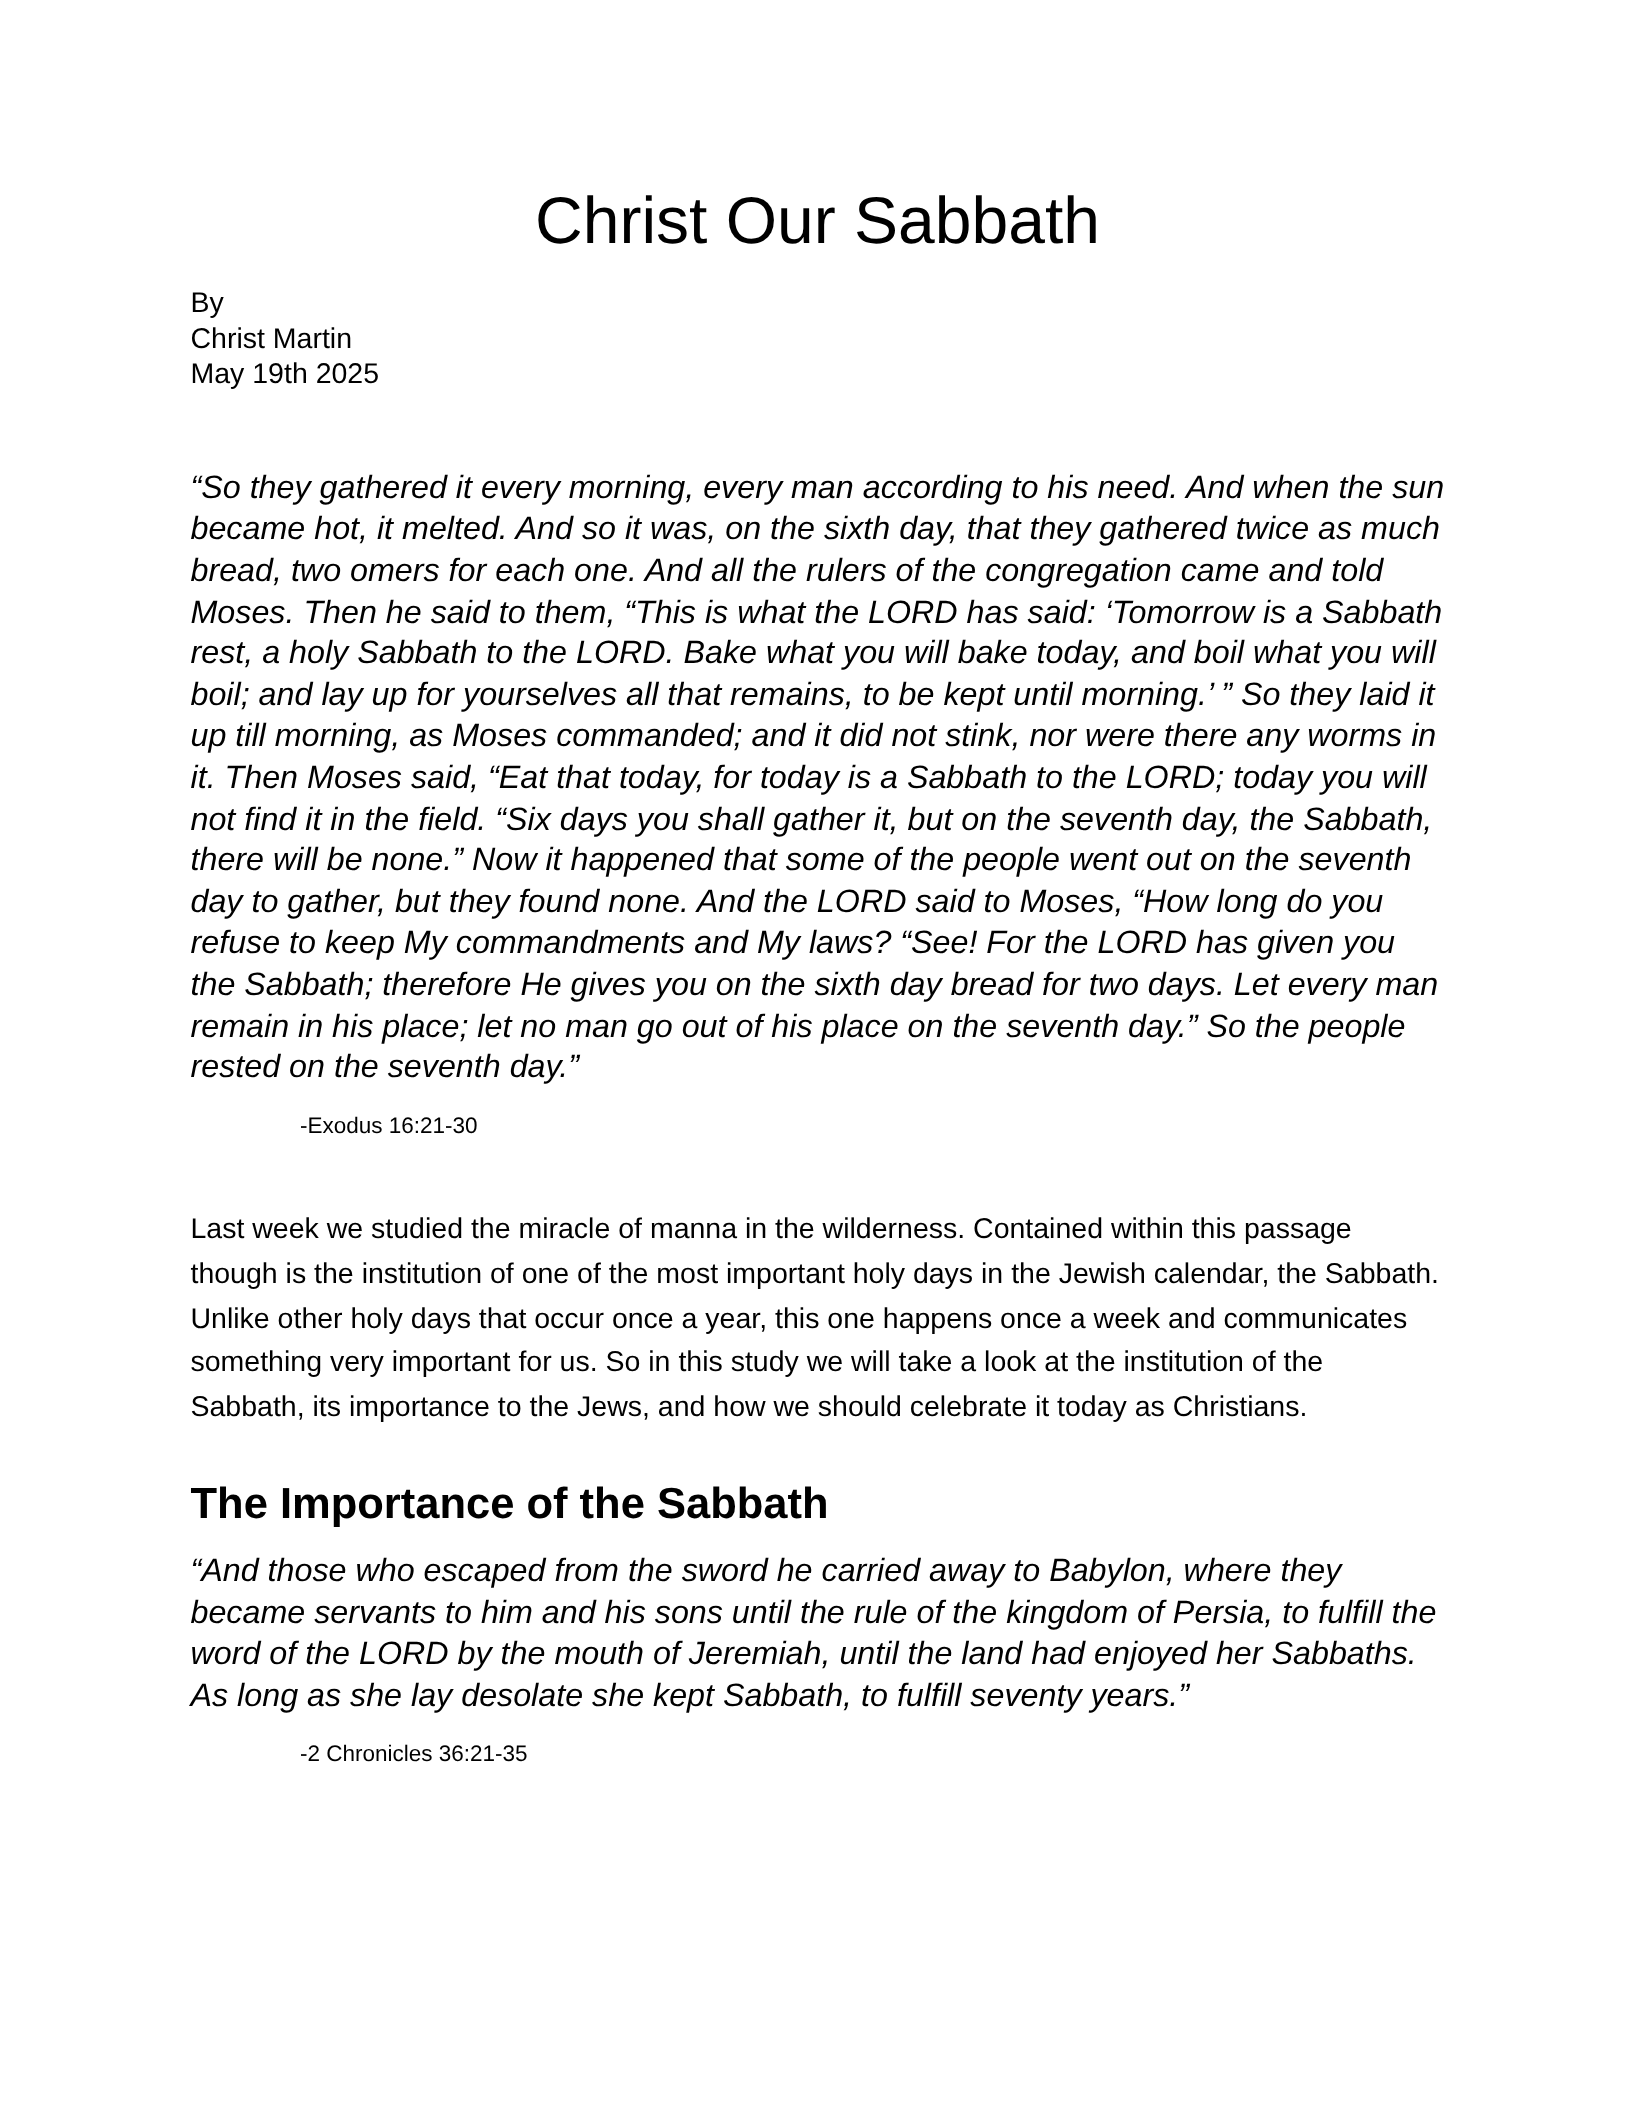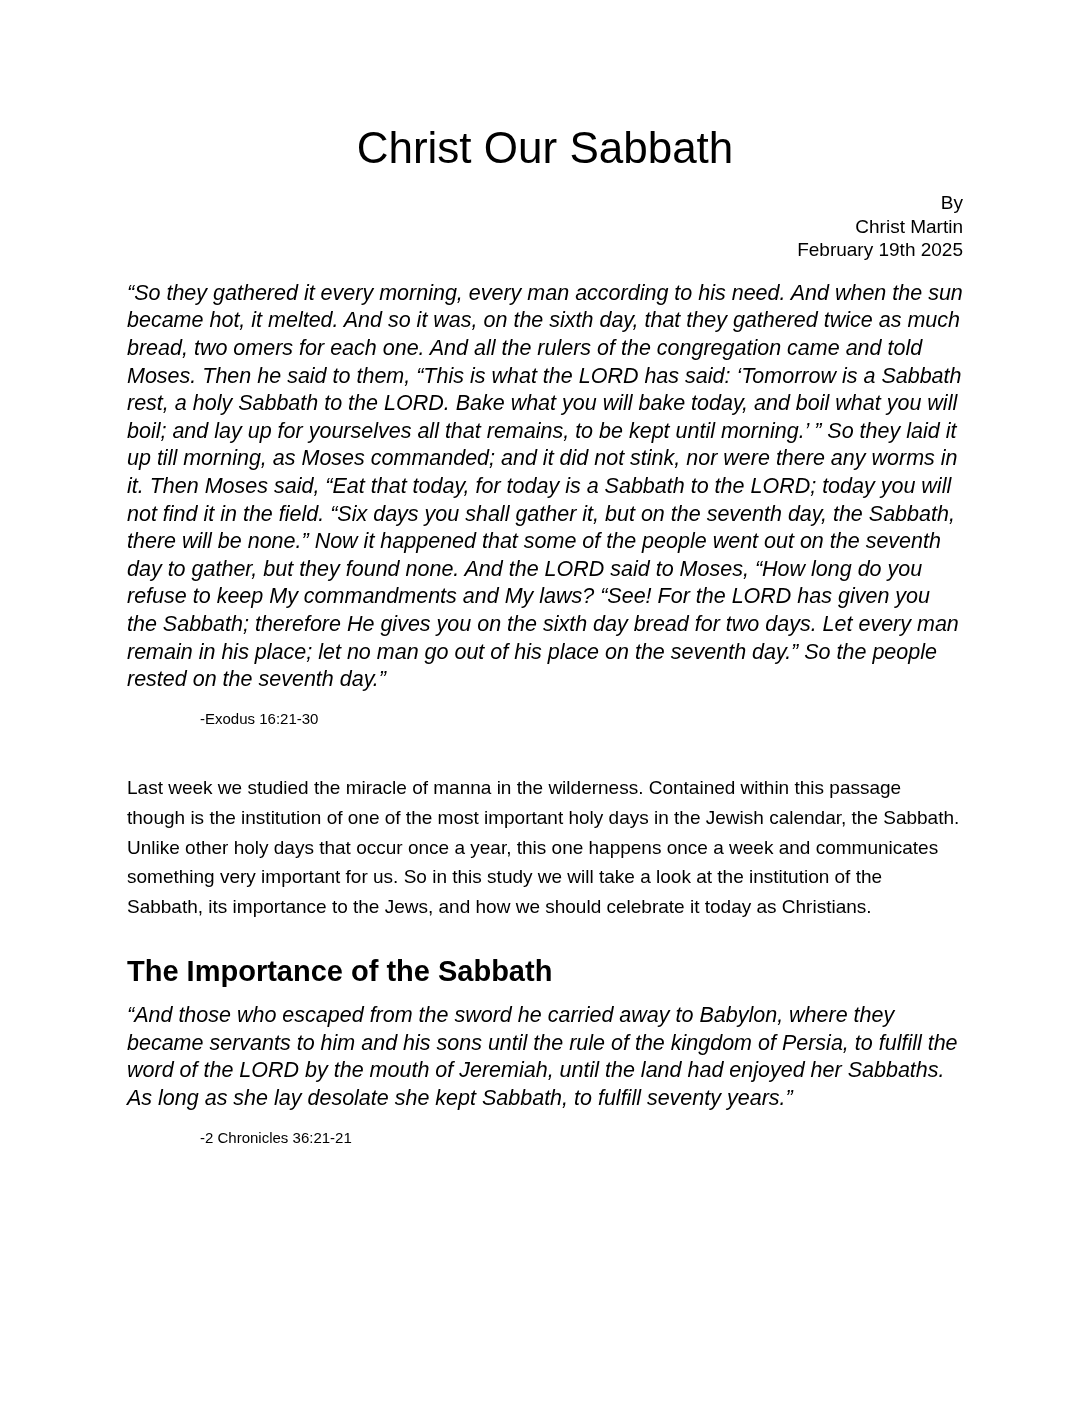--- a/index.html
+++ b/index.html
@@ -29,37 +29,37 @@
   .doc-title {
     font-size: 44px;
     line-height: 1.1;
     font-weight: normal;
     text-align: center;
     margin: 0;
     padding-top: 124px;
     letter-spacing: 0px;
   }
   .byline {
-    text-align: right;
+    text-align: left;
     font-size: 19px;
     line-height: 23.5px;
     margin-top: 19px;
   }
   .byline div {
     margin: 0;
   }
   .scripture {
     font-style: italic;
     font-size: 21.5px;
     line-height: 27.6px;
     text-align: left;
     margin: 0;
   }
   .scripture-first {
-    margin-top: 18px;
+    margin-top: 50px;
   }
   .citation {
     font-size: 15px;
     line-height: 27.6px;
     margin: 11px;
     padding-left: 62px;
   }
   .body-para {
     font-size: 19px;
     line-height: 29.6px;
@@ -80,34 +80,34 @@
 <body>
 
 <div class="page">
   <div class="content">
 
     <h1 class="doc-title">Christ Our Sabbath</h1>
 
     <div class="byline">
       <div>By</div>
       <div>Christ Martin</div>
-      <div>February 19th 2025</div>
+      <div>May 19th 2025</div>
     </div>
 
     <p class="scripture scripture-first">“So they gathered it every morning, every man according to his need. And when the sun became hot, it melted. And so it was, on the sixth day, that they gathered twice as much bread, two omers for each one. And all the rulers of the congregation came and told Moses. Then he said to them, “This is what the LORD has said: ‘Tomorrow is a Sabbath rest, a holy Sabbath to the LORD. Bake what you will bake today, and boil what you will boil; and lay up for yourselves all that remains, to be kept until morning.’ ” So they laid it up till morning, as Moses commanded; and it did not stink, nor were there any worms in it. Then Moses said, “Eat that today, for today is a Sabbath to the LORD; today you will not find it in the field. “Six days you shall gather it, but on the seventh day, the Sabbath, there will be none.” Now it happened that some of the people went out on the seventh day to gather, but they found none. And the LORD said to Moses, “How long do you refuse to keep My commandments and My laws? “See! For the LORD has given you the Sabbath; therefore He gives you on the sixth day bread for two days. Let every man remain in his place; let no man go out of his place on the seventh day.” So the people rested on the seventh day.”</p>
 
     <p class="citation">-Exodus 16:21-30</p>
 
     <div class="gap-medium"></div>
 
     <p class="body-para">Last week we studied the miracle of manna in the wilderness. Contained within this passage though is the institution of one of the most important holy days in the Jewish calendar, the Sabbath. Unlike other holy days that occur once a year, this one happens once a week and communicates something very important for us. So in this study we will take a look at the institution of the Sabbath, its importance to the Jews, and how we should celebrate it today as Christians.</p>
 
     <h2 class="section-heading">The Importance of the Sabbath</h2>
 
     <p class="scripture">“And those who escaped from the sword he carried away to Babylon, where they became servants to him and his sons until the rule of the kingdom of Persia, to fulfill the word of the LORD by the mouth of Jeremiah, until the land had enjoyed her Sabbaths. As long as she lay desolate she kept Sabbath, to fulfill seventy years.”</p>
 
-    <p class="citation">-2 Chronicles 36:21-21</p>
+    <p class="citation">-2 Chronicles 36:21-35</p>
 
     <div class="gap-medium"></div>
 
 
   </div>
 </div>
 
 </body></html>

